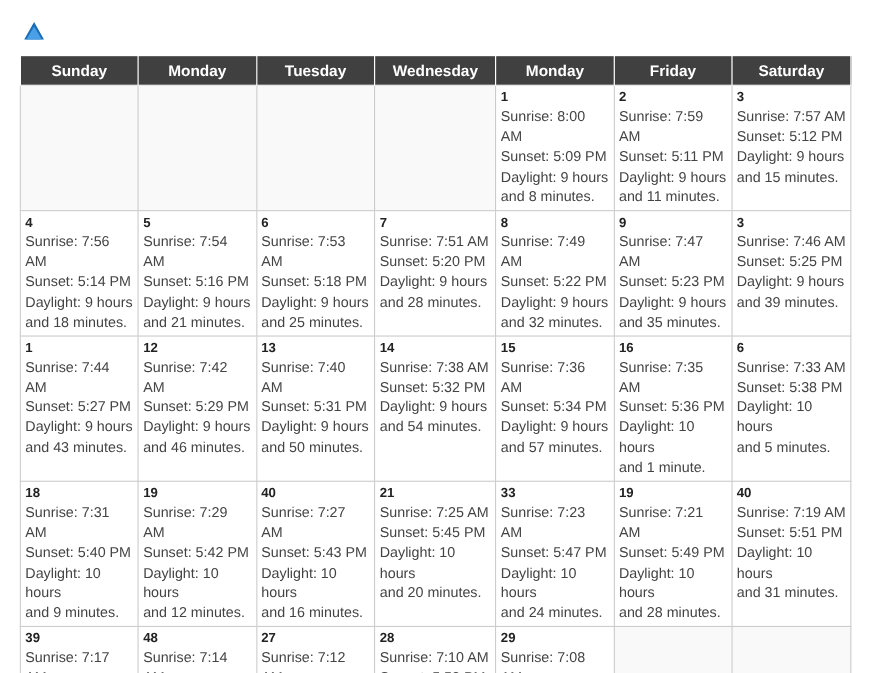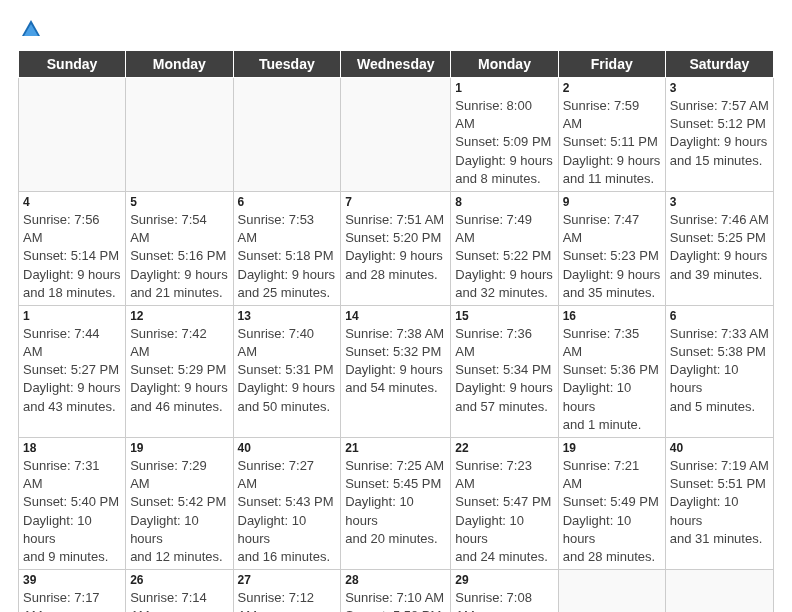--- a/index.html
+++ b/index.html
@@ -214,39 +214,39 @@
           </td>
           <td>
             <span class="day-num">40</span>
             <div class="day-info">Sunrise: 7:27 AM<br>Sunset: 5:43 PM<br>Daylight: 10 hours<br>and 16 minutes.</div>
           </td>
           <td>
             <span class="day-num">21</span>
             <div class="day-info">Sunrise: 7:25 AM<br>Sunset: 5:45 PM<br>Daylight: 10 hours<br>and 20 minutes.</div>
           </td>
           <td>
-            <span class="day-num">22</span>
+            <span class="day-num">33</span>
             <div class="day-info">Sunrise: 7:23 AM<br>Sunset: 5:47 PM<br>Daylight: 10 hours<br>and 24 minutes.</div>
           </td>
           <td>
             <span class="day-num">19</span>
             <div class="day-info">Sunrise: 7:21 AM<br>Sunset: 5:49 PM<br>Daylight: 10 hours<br>and 28 minutes.</div>
           </td>
           <td>
             <span class="day-num">40</span>
             <div class="day-info">Sunrise: 7:19 AM<br>Sunset: 5:51 PM<br>Daylight: 10 hours<br>and 31 minutes.</div>
           </td>
         </tr>
         <tr>
           <td>
             <span class="day-num">39</span>
             <div class="day-info">Sunrise: 7:17 AM<br>Sunset: 5:52 PM<br>Daylight: 10 hours<br>and 35 minutes.</div>
           </td>
           <td>
-            <span class="day-num">26</span>
+            <span class="day-num">48</span>
             <div class="day-info">Sunrise: 7:14 AM<br>Sunset: 5:54 PM<br>Daylight: 10 hours<br>and 39 minutes.</div>
           </td>
           <td>
             <span class="day-num">27</span>
             <div class="day-info">Sunrise: 7:12 AM<br>Sunset: 5:56 PM<br>Daylight: 10 hours<br>and 43 minutes.</div>
           </td>
           <td>
             <span class="day-num">28</span>
             <div class="day-info">Sunrise: 7:10 AM<br>Sunset: 5:58 PM<br>Daylight: 10 hours<br>and 47 minutes.</div>
           </td>

